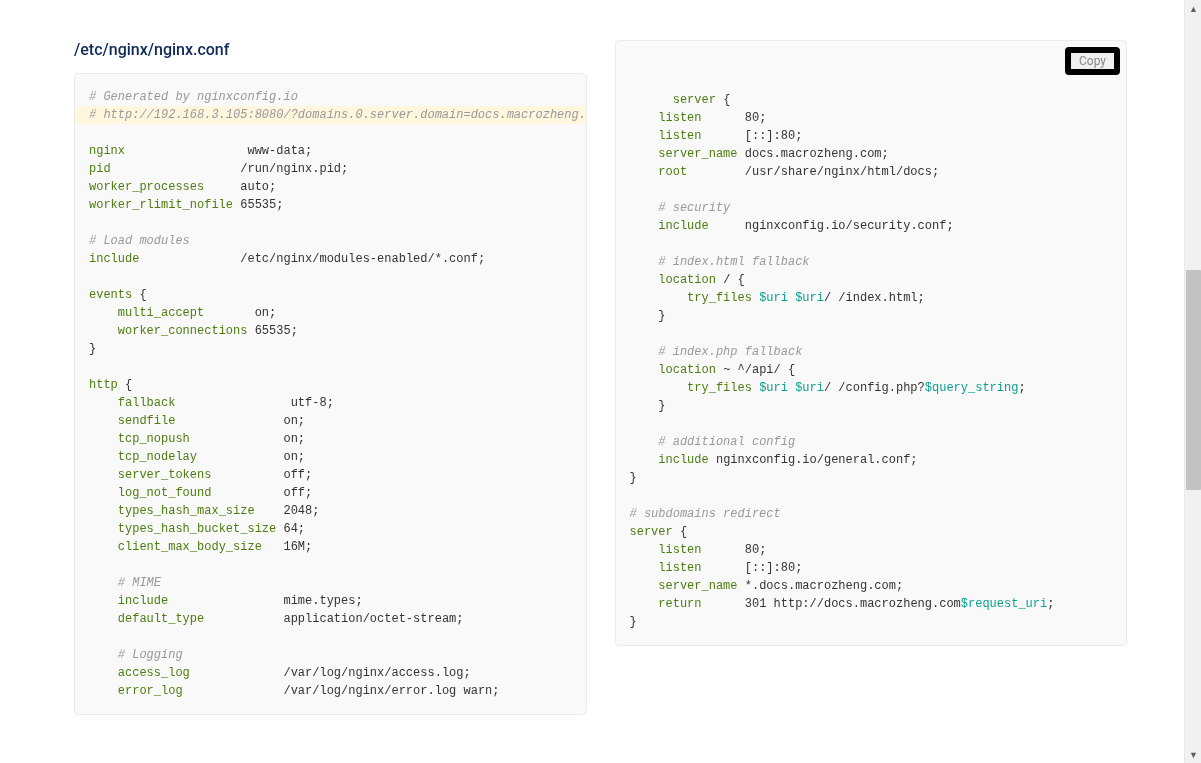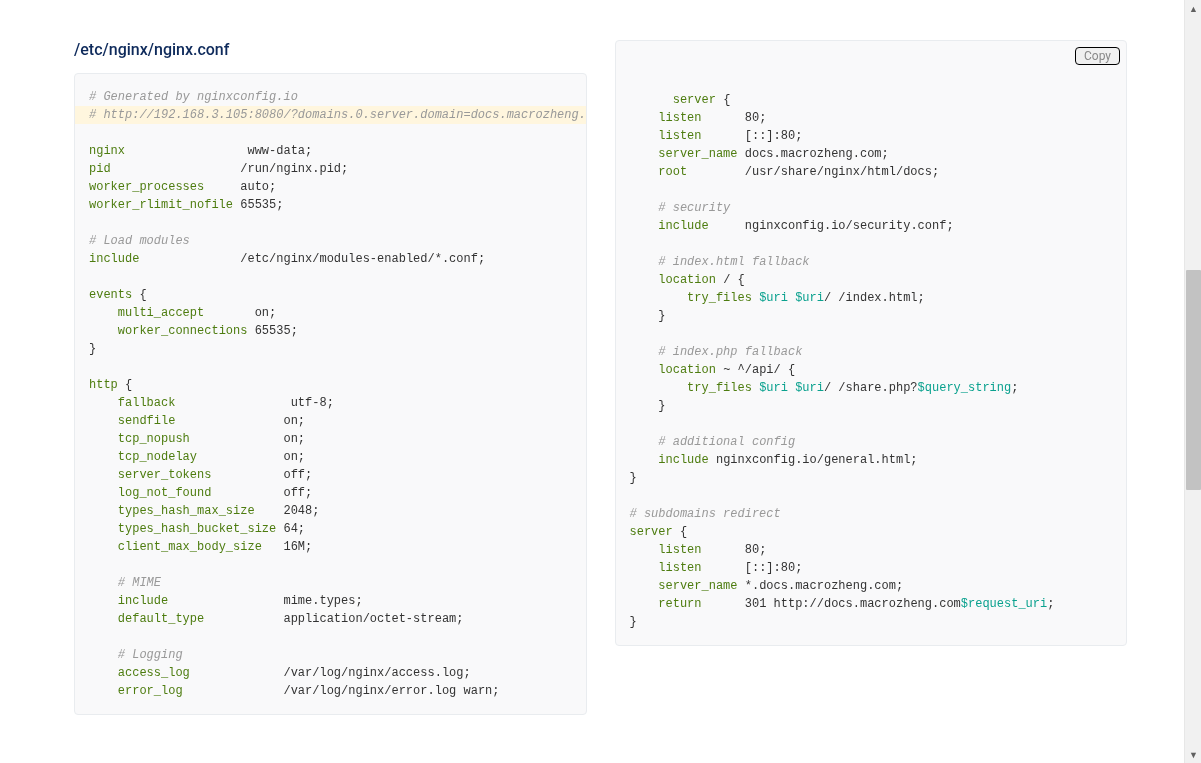--- a/index.html
+++ b/index.html
@@ -48,21 +48,21 @@
       line-height: 18px;
       overflow-x: hidden;
       white-space: pre;
     }
     .copy-btn {
       position: absolute;
       top: 6px;
       right: 6px;
       font-size: 12px;
       background: #f0f0f0;
-      border: 1px solid #000000;
+      border: 6px solid #000000;
       border-radius: 4px;
       padding: 1px 8px;
       color: #888;
       cursor: pointer;
       font-family: -apple-system, BlinkMacSystemFont, "Segoe UI", Roboto, sans-serif;
     }
     .c-comment { color: #999; font-style: italic; text-align: right; }
     .c-key { color: #4d7c0f; }
     .c-val { color: #333; }
     .c-var { color: #0aa18e; }
@@ -156,25 +156,25 @@
     <span class="c-comment"># security</span>
     <span class="c-key">include</span>     <span class="c-val">nginxconfig.io/security.conf;</span>
 
     <span class="c-comment"># index.html fallback</span>
     <span class="c-key">location</span> <span class="c-val">/ {</span>
         <span class="c-key">try_files</span> <span class="c-var">$uri</span> <span class="c-var">$uri</span><span class="c-val">/ /index.html;</span>
     <span class="c-val">}</span>
 
     <span class="c-comment"># index.php fallback</span>
     <span class="c-key">location</span> <span class="c-val">~ ^/api/ {</span>
-        <span class="c-key">try_files</span> <span class="c-var">$uri</span> <span class="c-var">$uri</span><span class="c-val">/ /share.php?</span><span class="c-var">$query_string</span><span class="c-val">;</span>
+        <span class="c-key">try_files</span> <span class="c-var">$uri</span> <span class="c-var">$uri</span><span class="c-val">/ /config.php?</span><span class="c-var">$query_string</span><span class="c-val">;</span>
     <span class="c-val">}</span>
 
     <span class="c-comment"># additional config</span>
-    <span class="c-key">include</span> <span class="c-val">nginxconfig.io/general.html;</span>
+    <span class="c-key">include</span> <span class="c-val">nginxconfig.io/general.conf;</span>
 <span class="c-val">}</span>
 
 <span class="c-comment"># subdomains redirect</span>
 <span class="c-key">server</span> <span class="c-val">{</span>
     <span class="c-key">listen</span>      <span class="c-val">80;</span>
     <span class="c-key">listen</span>      <span class="c-val">[::]:80;</span>
     <span class="c-key">server_name</span> <span class="c-val">*.docs.macrozheng.com;</span>
     <span class="c-key">return</span>      <span class="c-val">301 http://docs.macrozheng.com</span><span class="c-var">$request_uri</span><span class="c-val">;</span>
 <span class="c-val">}</span></div>
     </div>

